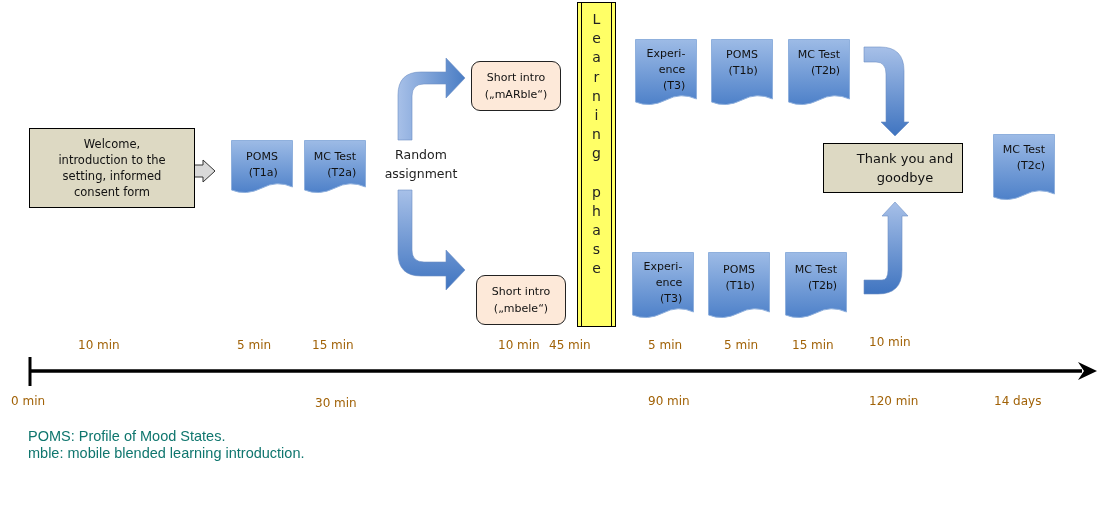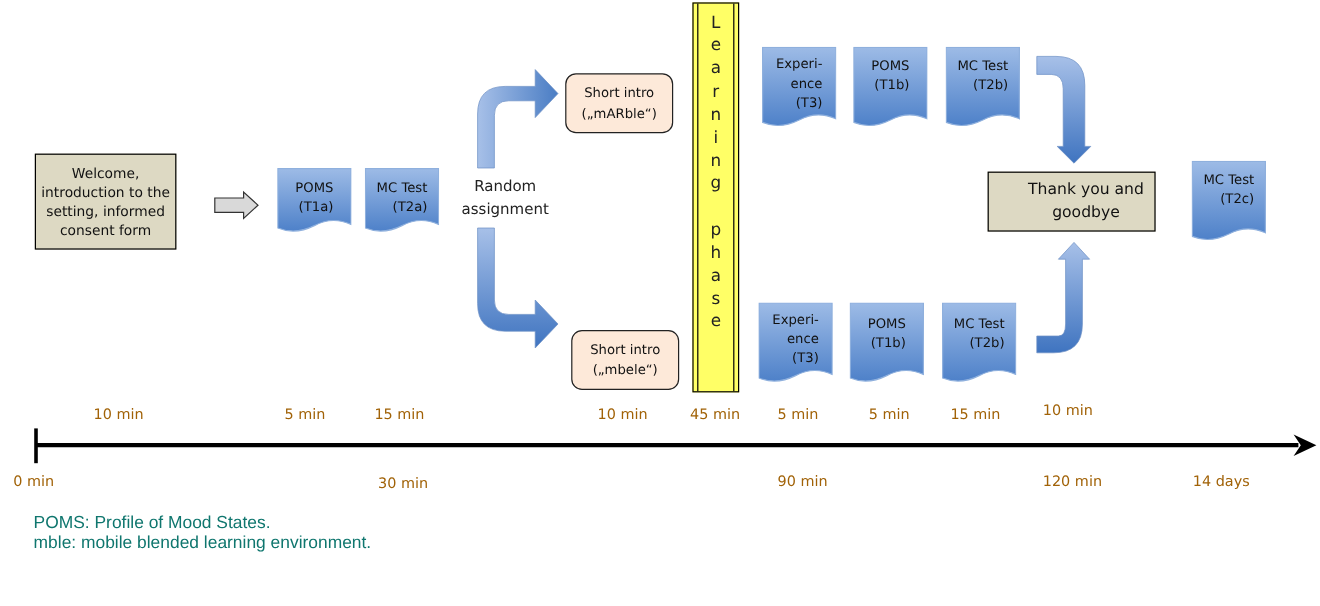--- a/index.html
+++ b/index.html
@@ -1,20 +1,20 @@
 <!DOCTYPE html>
 <html><head>
   <meta charset="utf-8">
   <style>
     html, body { margin: 0; padding: 0; background: #ffffff; }
     body { width: 1100px; height: 505px; position: relative; overflow: hidden; font-family: "DejaVu Sans", sans-serif; }
     #diagram { position: absolute; left: 0; top: 0; width: 1100px; height: 505px; }
     .abs { position: absolute; }
     .box-welcome {
-      left: 29px; top: 128px; width: 118px; height: 80px;
+      left: 29px; top: 128px; width: 166px; height: 80px;
       background: #ddd9c3; border: 1px solid #000; box-sizing: border-box;
       display: flex; align-items: center; justify-content: center;
       font-size: 11.5px; line-height: 16px; color: #111;
       white-space: pre-line; text-align: center;
     }
     .box-thanks {
       left: 823px; top: 143px; width: 140px; height: 50px;
       background: #ddd9c3; border: 1px solid #000; box-sizing: border-box;
       display: flex; align-items: center; justify-content: center;
       font-size: 13px; line-height: 19px; color: #111;
@@ -195,29 +195,29 @@
         <path d="M0.5,0.5 L61.5,0.5 L61.5,60 Q46,53 31,61 Q15,69 0.5,63 Z" fill="url(#docGrad)" stroke="#8fb0dd" stroke-width="1"></path>
       </svg>
     <div class="doc-label" style="height:48px">MC Test
 (T2c)</div>
   </div>
 
   <div class="abs tl-label" style="left:78px;top:338px">10 min</div>
   <div class="abs tl-label" style="left:237px;top:338px">5 min</div>
   <div class="abs tl-label" style="left:312px;top:338px">15 min</div>
   <div class="abs tl-label" style="left:498px;top:338px">10 min</div>
-  <div class="abs tl-label" style="left:575px;top:338px">45 min</div>
+  <div class="abs tl-label" style="left:549px;top:338px">45 min</div>
   <div class="abs tl-label" style="left:648px;top:338px">5 min</div>
   <div class="abs tl-label" style="left:724px;top:338px">5 min</div>
   <div class="abs tl-label" style="left:792px;top:338px">15 min</div>
   <div class="abs tl-label" style="left:869px;top:335px">10 min</div>
 
   <div class="abs tl-label" style="left:11px;top:394px">0 min</div>
   <div class="abs tl-label" style="left:315px;top:396px">30 min</div>
   <div class="abs tl-label" style="left:648px;top:394px">90 min</div>
   <div class="abs tl-label" style="left:869px;top:394px">120 min</div>
   <div class="abs tl-label" style="left:994px;top:394px">14 days</div>
 
   <div class="abs legend">
     <div>POMS: Profile of Mood States.</div>
-    <div>mble: mobile blended learning environment.</div>
+    <div>mble: mobile blended learning introduction.</div>
   </div>
 </div>
 
 </body></html>

